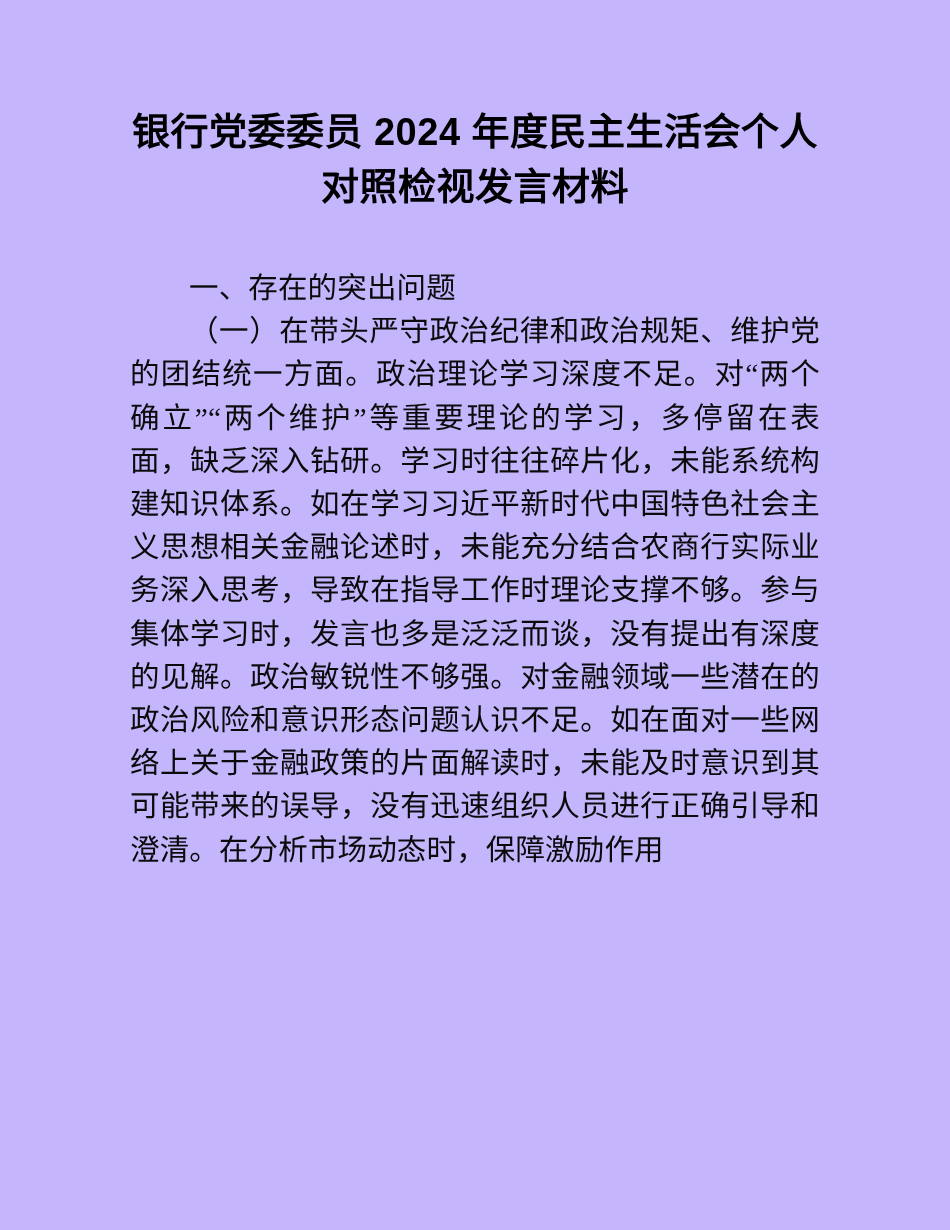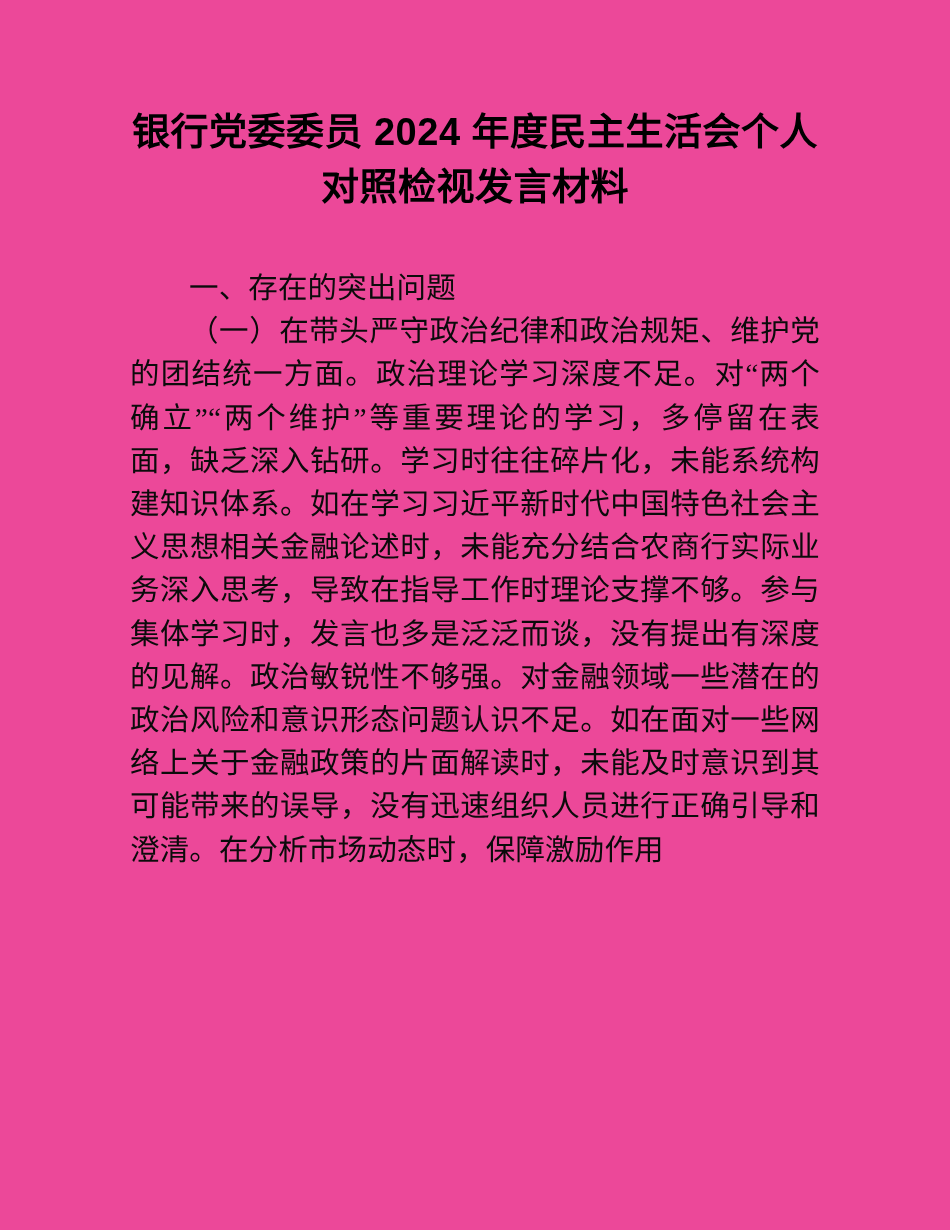--- a/index.html
+++ b/index.html
@@ -14,21 +14,21 @@
     overflow: hidden;
     font-family: "Liberation Serif", "DejaVu Serif", serif;
     color: #000000;
     -webkit-font-smoothing: antialiased;
   }
 
   .page {
     position: relative;
     width: 950px;
     height: 1230px;
-    background: #ec4899;
+    background: #c4b5fd;
     box-sizing: border-box;
   }
 
   .content {
     position: absolute;
     left: 130px;
     top: 0;
     width: 690px;
   }
 

